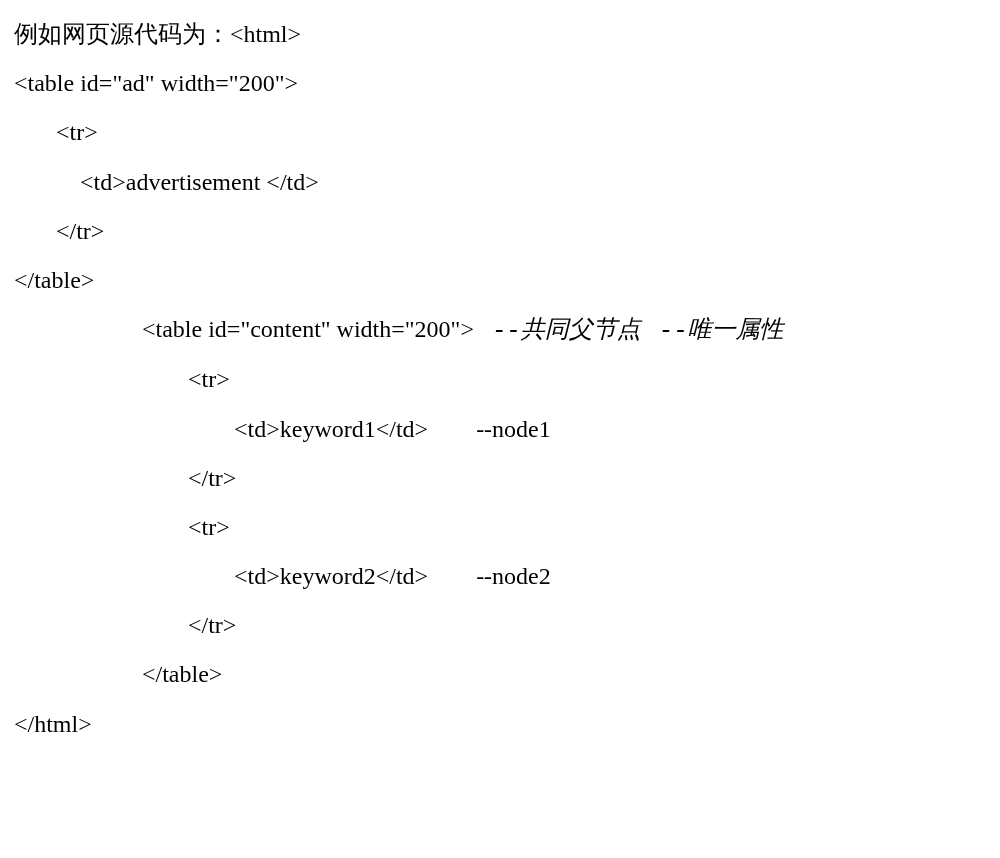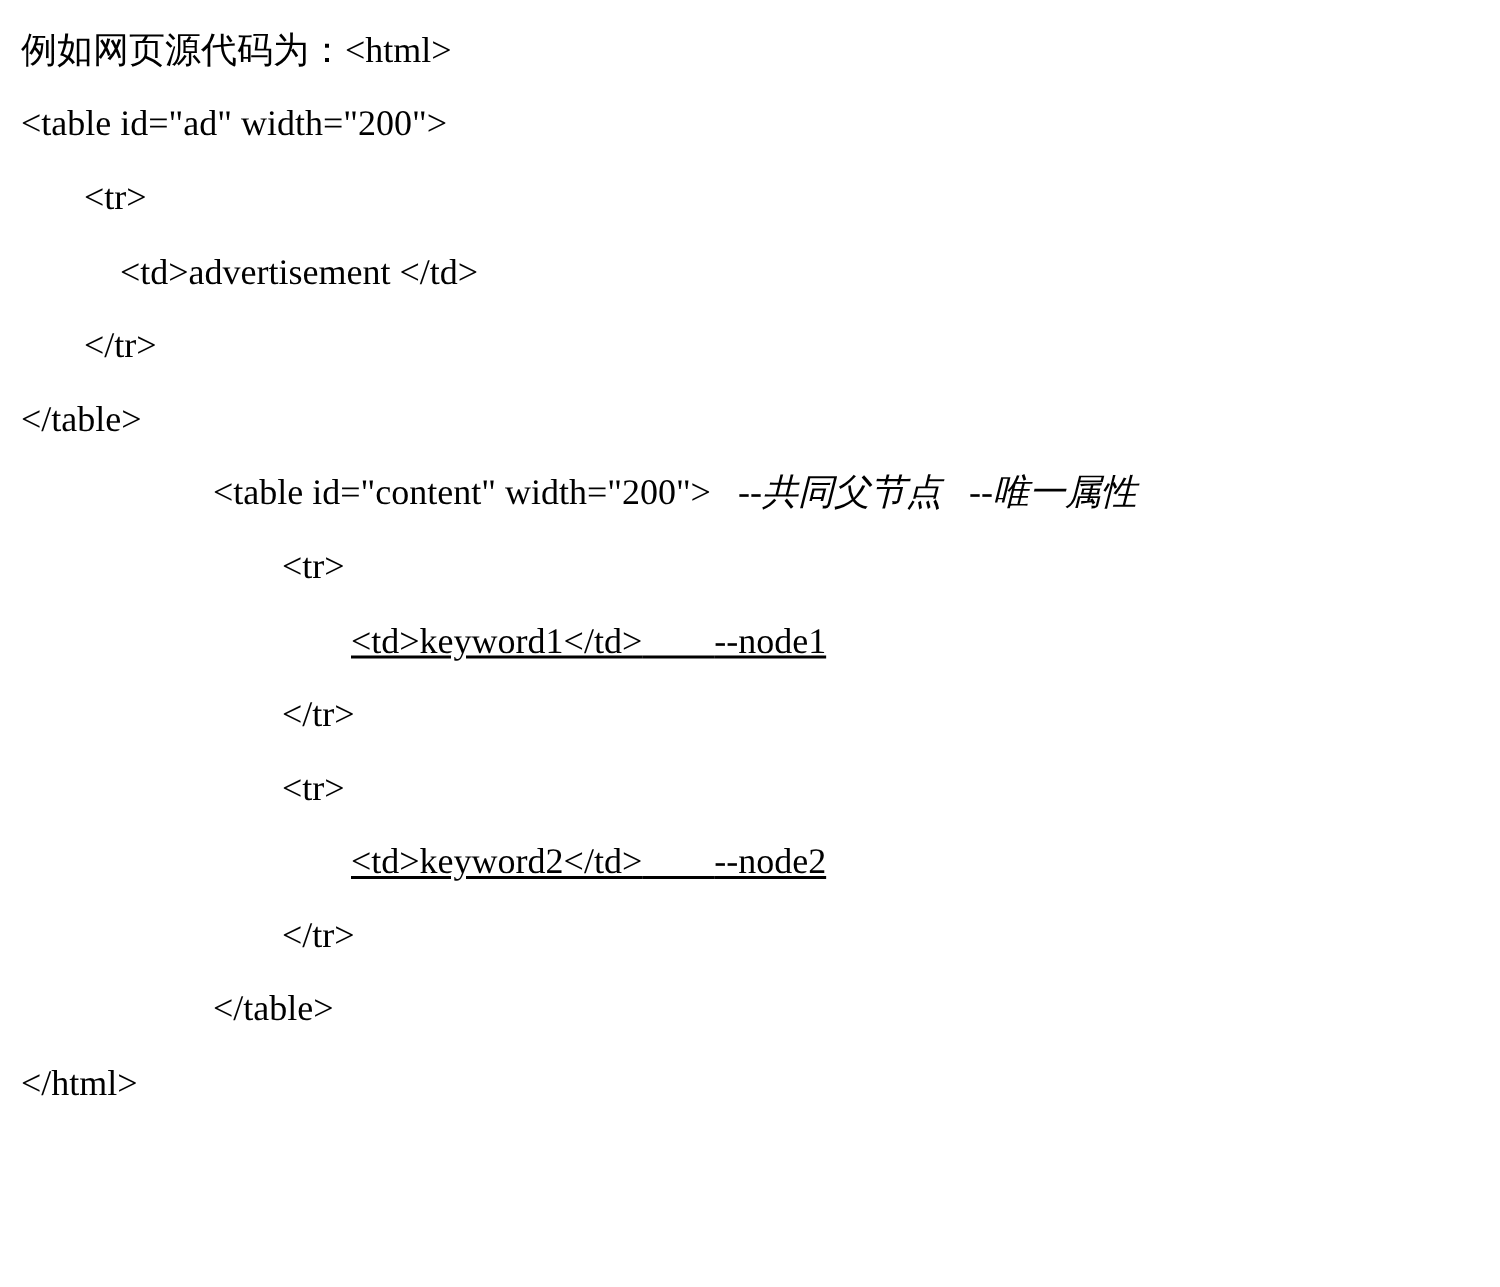--- a/index.html
+++ b/index.html
@@ -16,23 +16,24 @@
       padding: 10px 14px;
       width: 1000px;
     }
     .line {
       white-space: pre;
     }
     .indent1 { padding-left: 42px; }
     .indent2 { padding-left: 66px; }
     .indent3 { padding-left: 128px; }
     .indent4 { padding-left: 174px; }
-    .indent5 { padding-left: 220px; text-decoration: underline; }
+    .indent5 { padding-left: 220px; }
     .cn-italic {
       font-style: italic;
+      font-family: Liberation Mono, monospace;
     }
   </style>
 </head>
 <body>
 
 <div class="line"><span>例如网页源代码为：</span><span>&lt;html&gt;</span></div>
 <div class="line"><span>&lt;table id="ad" width="200"&gt;</span></div>
 <div class="line indent1"><span>&lt;tr&gt;</span></div>
 <div class="line indent2"><span>&lt;td&gt;advertisement &lt;/td&gt;</span></div>
 <div class="line indent1"><span>&lt;/tr&gt;</span></div>

